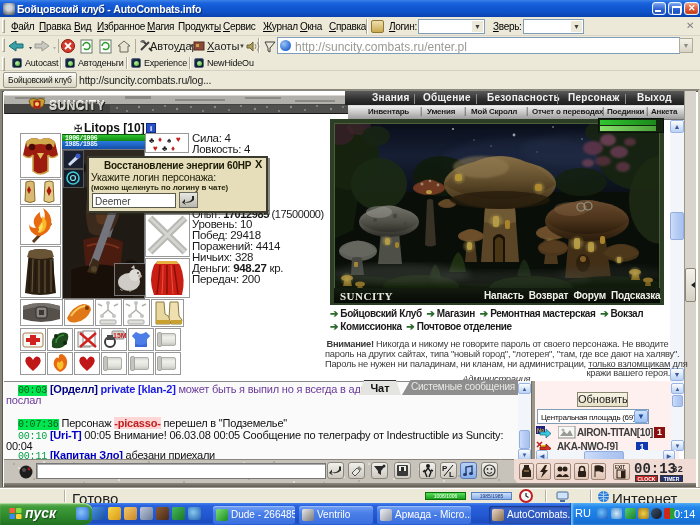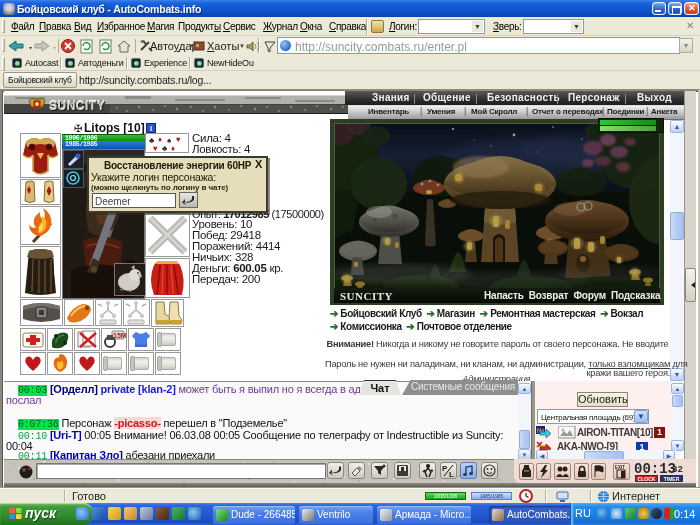--- a/index.html
+++ b/index.html
@@ -91,21 +91,21 @@
 .ubadge{font-size:9px;font-weight:bold;color:#fff;text-align:center;line-height:11px}
 
 #granite{left:4px;top:459px;width:692px;height:28px;background:#c9c5bd}
 #graniteR{left:514px;top:459px;width:182px;height:28px;background:#f0dcd4}
 #chatinput{left:36px;top:463px;width:290px;height:16px;background:#fff;border:1px solid #777;box-shadow:inset 1px 1px 0 #aaa}
 .gbtn{width:17px;height:17px;top:462px;background:linear-gradient(180deg,#f2f0ec,#cdc9c0);border:1px solid #8a887e;border-radius:3px}
 .gico{position:absolute;left:0;top:0;width:100%;height:100%;text-align:center;font-size:10px;line-height:16px;color:#222}
 .bico{width:15px;height:17px;top:463px;border-radius:2px;background:linear-gradient(180deg,#f6e4da,#e0c4b4);border:1px solid #a08878}
 
 #statusbar{left:0;top:488px;width:700px;height:15px;background:#ece9d8;border-top:1px solid #fff;box-shadow:0 -1px 0 #9a968a}
-.stxt{top:2px;font-size:11px;color:#202020}
+.stxt{top:2px;font-size:15px;color:#202020}
 .ssep{top:1px;width:1px;height:12px;background:#b4b09c;box-shadow:1px 0 0 #fff}
 
 #taskbar{left:0;top:503px;width:700px;height:22px;background:linear-gradient(180deg,#4584f2 0%,#2a63dd 12%,#2258d2 55%,#1c4cc0 88%,#2963da 100%)}
 #startbtn{left:0;top:503px;width:93px;height:22px;border-radius:0 9px 9px 0;background:linear-gradient(180deg,#7aba6a 0%,#3f9c3a 18%,#2f8a2c 60%,#237222 100%);box-shadow:inset 0 1px 1px #b0e0a0}
 #startbtn .f{position:absolute;left:9px;top:4px;width:13px;height:13px}
 #startbtn .t{position:absolute;left:25px;top:2px;font-size:14px;font-weight:bold;font-style:italic;color:#fff;text-shadow:1px 1px 1px #1a4a1a}
 .qlico{top:507px;width:13px;height:13px;border-radius:2px}
 .taskbtn{top:506px;height:18px;border-radius:3px;background:linear-gradient(180deg,#73a1f5,#4a7fe8 40%,#3a6fe0);box-shadow:inset 0 1px 0 #9cbcf8;font-size:10px;color:#fff;white-space:nowrap;overflow:hidden}
 .taskbtn .ti{position:absolute;left:3px;top:3px;width:12px;height:12px;border-radius:2px}
 .taskbtn .tt{position:absolute;left:18px;top:3px;font-size:10px;color:#fff}
@@ -301,21 +301,21 @@
         <text x="16" y="17" font-size="8" fill="#202020">♣</text>
         <text x="25" y="17" font-size="8" fill="#c02020">♦</text>
       </svg></div>
 <div class="abs statln" style="top:132px">Сила: 4</div>
 <div class="abs statln" style="top:143px">Ловкость: 4</div>
 <div class="abs statln" style="top:208px;font-size:11px;letter-spacing:-.4px">Опыт: <b>17012985</b> (17500000)</div>
 <div class="abs statln" style="top:218px">Уровень: 10</div>
 <div class="abs statln" style="top:229px">Побед: 29418</div>
 <div class="abs statln" style="top:240px">Поражений: 4414</div>
 <div class="abs statln" style="top:251px">Ничьих: 328</div>
-<div class="abs statln" style="top:262px">Деньги: <b>600.05</b> кр.</div>
+<div class="abs statln" style="top:262px">Деньги: <b>948.27</b> кр.</div>
 <div class="abs statln" style="top:273px">Передач: 200</div>
 
 <div class="abs cell" style="left:20px;top:133px;width:41px;height:45px">
 <svg width="39" height="43" viewBox="0 0 39 43">
         <path d="M5 8 Q12 1 19 6 Q27 1 34 8 L37 21 Q31 26 27 21 L27 37 Q19 43 12 37 L12 21 Q8 26 2 21 Z" fill="#9c1c10"></path>
         <path d="M5 8 Q12 1 19 6 Q27 1 34 8 L33 13 Q19 7 6 13 Z" fill="#d2aa4e"></path>
         <path d="M12 21 L12 37 Q19 43 27 37 L27 21" fill="none" stroke="#caa246" stroke-width="1.6"></path>
         <circle cx="11" cy="13" r="3.2" fill="#4a0a06"></circle>
         <circle cx="28" cy="13" r="3.2" fill="#4a0a06"></circle>
         <path d="M16 19 l3.5 6 l3.5 -6 Z" fill="#e2bc58"></path>
@@ -694,20 +694,21 @@
 <div class="abs" style="left:340px;top:290px;font-size:11px;font-weight:bold;color:#e8e8e0;font-family:'Liberation Serif',serif;letter-spacing:.5px">SUNCITY</div>
 <div class="abs" style="left:484px;top:290px;font-size:10px;font-weight:bold;color:#f0f0e8;letter-spacing:-.2px;white-space:nowrap">Напасть&nbsp; Возврат&nbsp; Форум&nbsp; Подсказка</div>
 
 <div class="abs" style="left:598px;top:118px;width:66px;height:15px;background:#15240f;border:1px solid #0a120a"></div>
 <div class="abs" style="left:600px;top:120px;width:56px;height:5px;background:linear-gradient(90deg,#2fc62f,#1b8a1b)"></div>
 <div class="abs" style="left:600px;top:126px;width:56px;height:5px;background:linear-gradient(90deg,#8adf6a,#4aa23a)"></div>
 
 <div class="abs" style="left:330px;top:308px;font-size:10px;font-weight:bold;color:#1a1a1a;white-space:nowrap;letter-spacing:-.4px"><span style="color:#2a6a2a">➔</span> Бойцовский Клуб&nbsp; <span style="color:#2a6a2a">➔</span> Магазин&nbsp; <span style="color:#2a6a2a">➔</span> Ремонтная мастерская&nbsp; <span style="color:#2a6a2a">➔</span> Вокзал</div>
 <div class="abs" style="left:330px;top:321px;font-size:10px;font-weight:bold;color:#1a1a1a;white-space:nowrap;letter-spacing:-.4px"><span style="color:#2a6a2a">➔</span> Комиссионка&nbsp; <span style="color:#2a6a2a">➔</span> Почтовое отделение</div>
 <div class="abs wl" style="top:339px"><b>Внимание!</b> Никогда и никому не говорите пароль от своего персонажа. Не вводите</div>
+    <div class="abs wl" style="top:349px">пароль на других сайтах, типа "новый город", "лотерея", "там, где все дают на халяву".</div>
     <div class="abs wl" style="top:359px">Пароль не нужен ни паладинам, ни кланам, ни администрации, <u>только взломщикам</u> для</div>
     <div class="abs wl" style="top:368px;text-align:right">кражи вашего героя.</div>
     <div class="abs wl" style="top:374px;text-align:center;font-style:italic">Администрация.</div>
 
 <div class="abs" id="chat"></div>
 <div class="abs cl" style="left:18px;top:383px"><span class="ts tsg">00:03</span> <b style="color:#000080">[Орделл]</b> <b style="color:#1a1ae0">private [klan-2]</b> <span style="color:#6a3a9a">может быть я выпил но я всегда в адвек</span></div>
 <div class="abs cl" style="left:6px;top:394px;color:#6a3a9a">послал</div>
 <div class="abs cl" style="left:18px;top:417px"><span class="ts tsg">0:07:36</span> <span style="color:#111">Персонаж <b style="color:#c02020;background:#ffd6d6">-picasso-</b> перешел в "Подземелье"</span></div>
 <div class="abs cl" style="left:18px;top:429px"><span class="ts tsp">00:10</span> <b style="color:#0000c0">[Uri-T]</b> <span style="color:#111">00:05 Внимание! 06.03.08 00:05 Сообщение по телеграфу от Indestructible из Suncity:</span></div>
 <div class="abs cl" style="left:6px;top:440px;color:#111">00:04</div>

